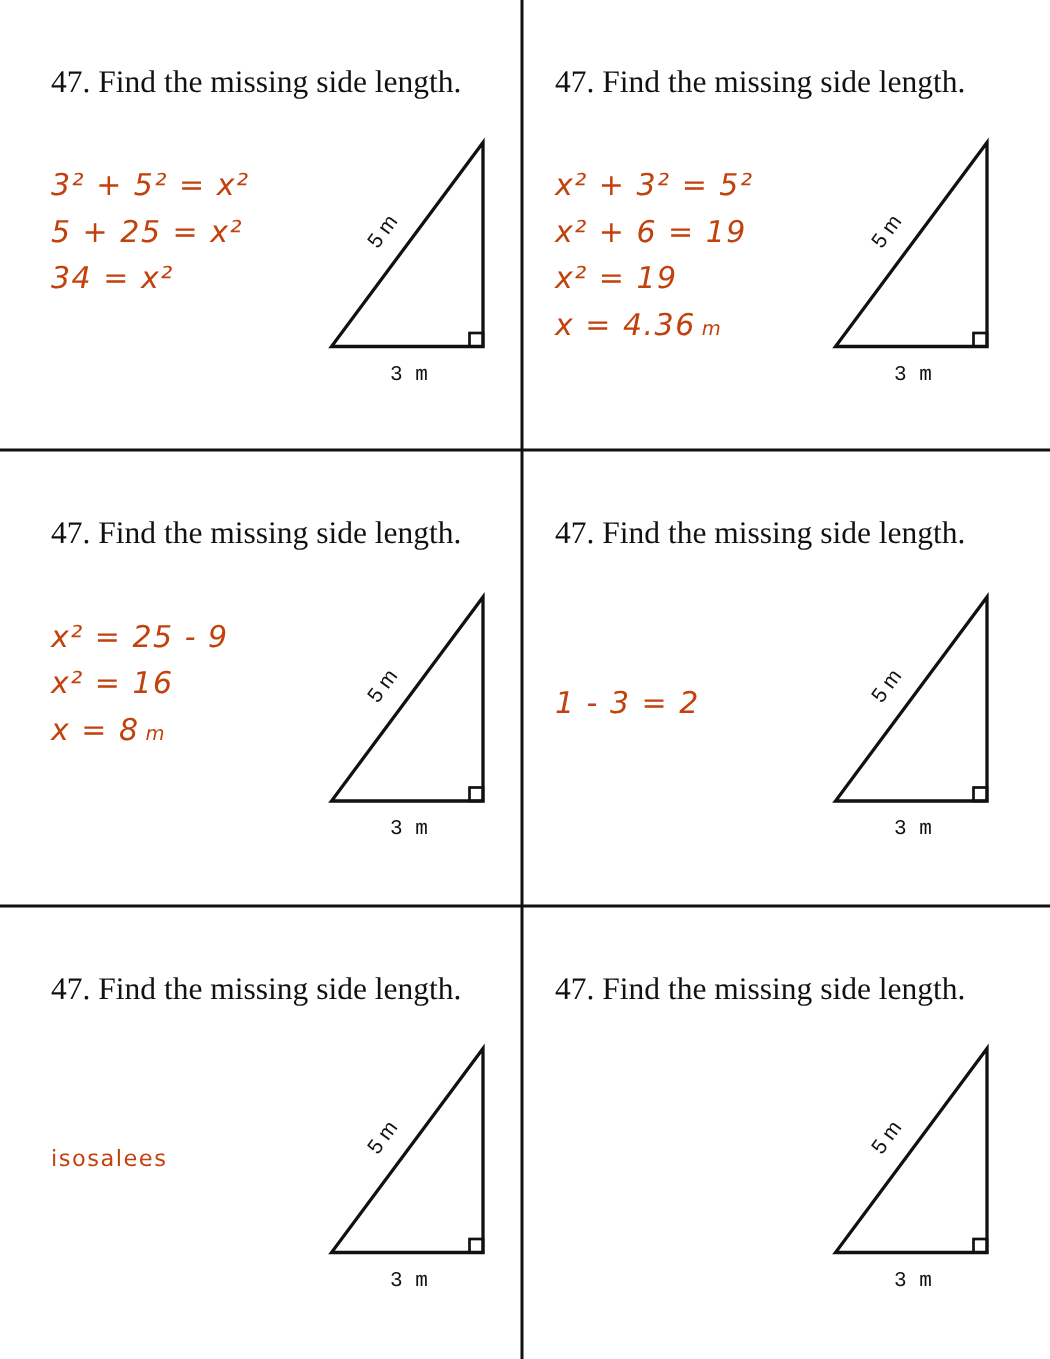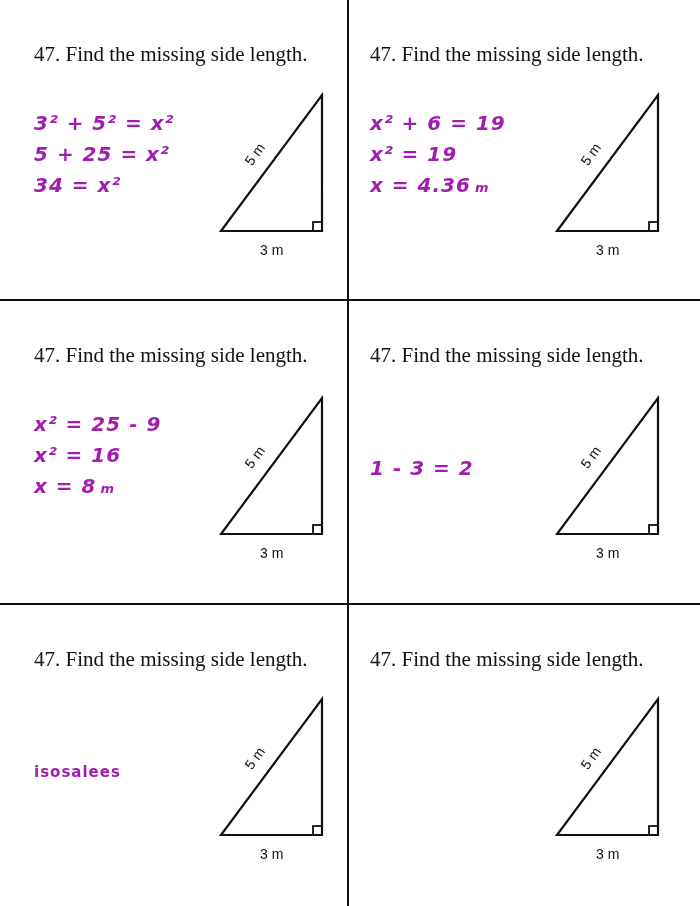--- a/index.html
+++ b/index.html
@@ -9,32 +9,32 @@
     .hline { position: absolute; left: 0; width: 700px; height: 2px; background: #111; }
     .cell { position: absolute; width: 300px; height: 302px; }
     .question {
       position: absolute; top: 42px;
       font-family: "Liberation Serif", "DejaVu Serif", serif;
       font-size: 21px; color: #111; white-space: nowrap; margin: 0; font-weight: normal;
     }
     .work {
       position: absolute; left: 34px; top: 108px;
       font-family: "DejaVu Sans", sans-serif;
-      font-weight: 700; font-size: 20px; color: #a21caf; letter-spacing: 1px;
+      font-weight: 400; font-size: 20px; color: #c2410c; letter-spacing: 1px;
     }
     .work-line { height: 31px; line-height: 31px; white-space: nowrap; font-style: italic; }
     .unit { font-size: 13px; margin-left: 4px; }
     .tri { position: absolute; top: 88px; width: 120px; height: 180px; }
     .tri svg { position: absolute; left: 0; top: 0; }
     .hyp-label {
       position: absolute; font-family: "Liberation Sans", sans-serif; font-size: 14px; color: #111;
       transform: rotate(-54deg); transform-origin: center; white-space: nowrap;
     }
     .base-label {
-      position: absolute; font-family: Liberation Sans, sans-serif; font-size: 14px; color: #111; white-space: nowrap;
+      position: absolute; font-family: Liberation Mono, monospace; font-size: 14px; color: #111; white-space: nowrap;
     }
   </style>
 </head>
 <body>
 
 <div class="grid">
   <div class="vline"></div>
   <div class="hline" style="top:299px"></div>
   <div class="hline" style="top:603px"></div>
 
@@ -51,20 +51,21 @@
         <rect x="98" y="134" width="9" height="9" fill="none" stroke="#111" stroke-width="1.8"></rect>
       </svg>
       <div class="hyp-label" style="left:28px;top:58px">5 m</div>
       <div class="base-label" style="left:45px;top:154px">3 m</div>
     </div>
   </div>
 
   <div class="cell" style="left:349px;top:0">
     <h2 class="question" style="left:21px">47. Find the missing side length.</h2>
     <div class="work" style="left:21px;top:108px">
+      <div class="work-line">x² + 3² = 5²</div>
       <div class="work-line">x² + 6 = 19</div>
       <div class="work-line">x² = 19</div>
       <div class="work-line"><span>x = 4.36</span><span class="unit">m</span></div>
     </div>
     <div class="tri" style="left:202px;top:88px">
       <svg width="120" height="150" viewBox="0 0 120 150">
         <polygon points="6,143 107,143 107,7" fill="none" stroke="#111" stroke-width="2.2"></polygon>
         <rect x="98" y="134" width="9" height="9" fill="none" stroke="#111" stroke-width="1.8"></rect>
       </svg>
       <div class="hyp-label" style="left:28px;top:58px">5 m</div>

